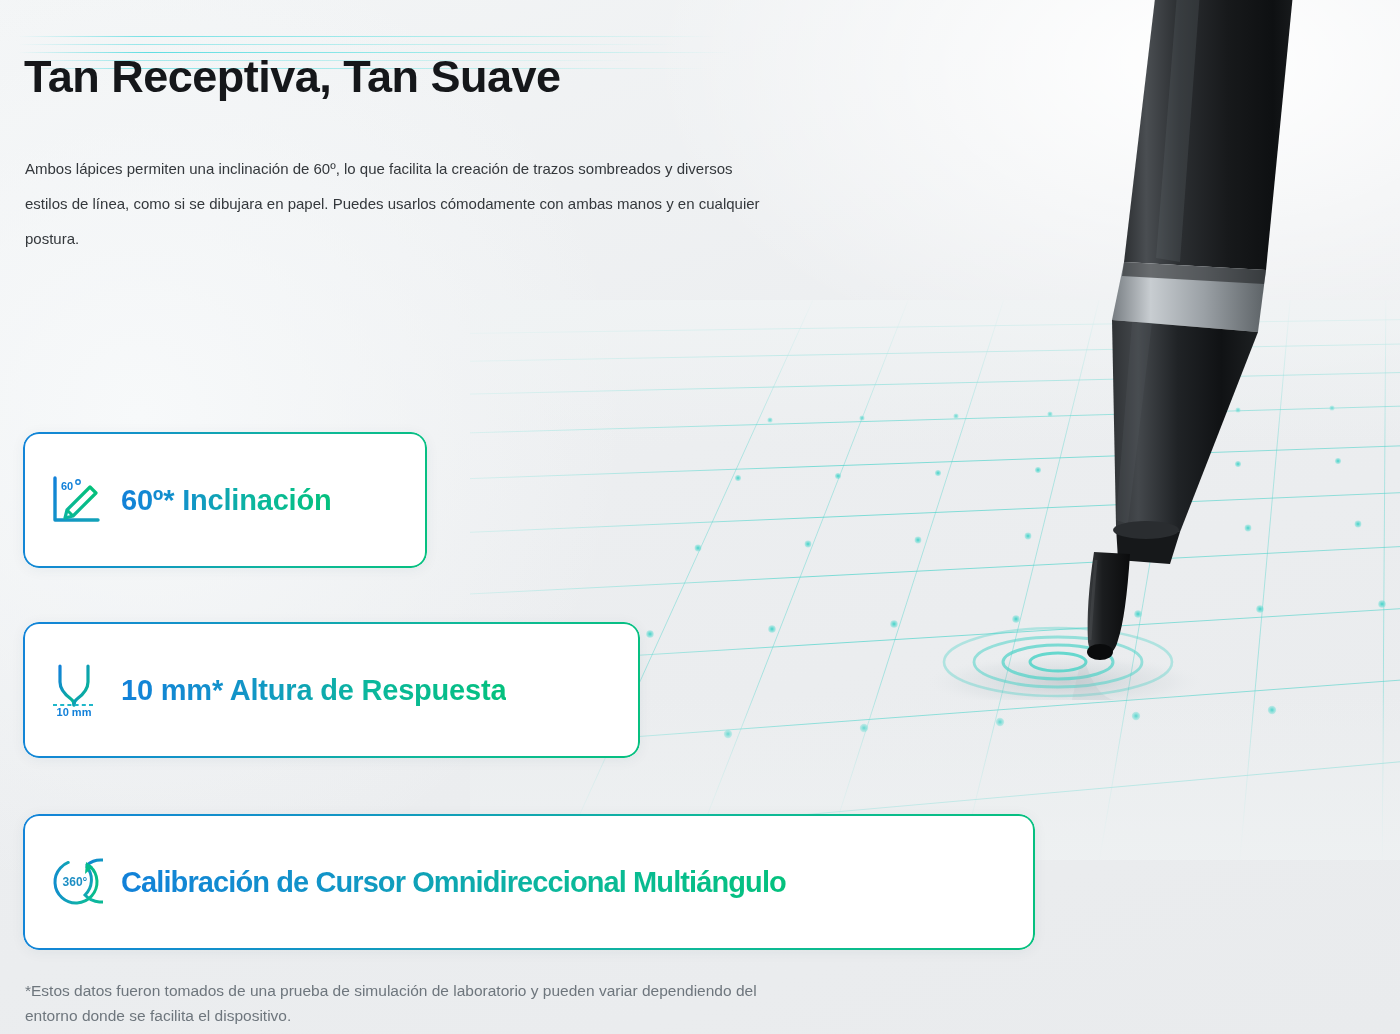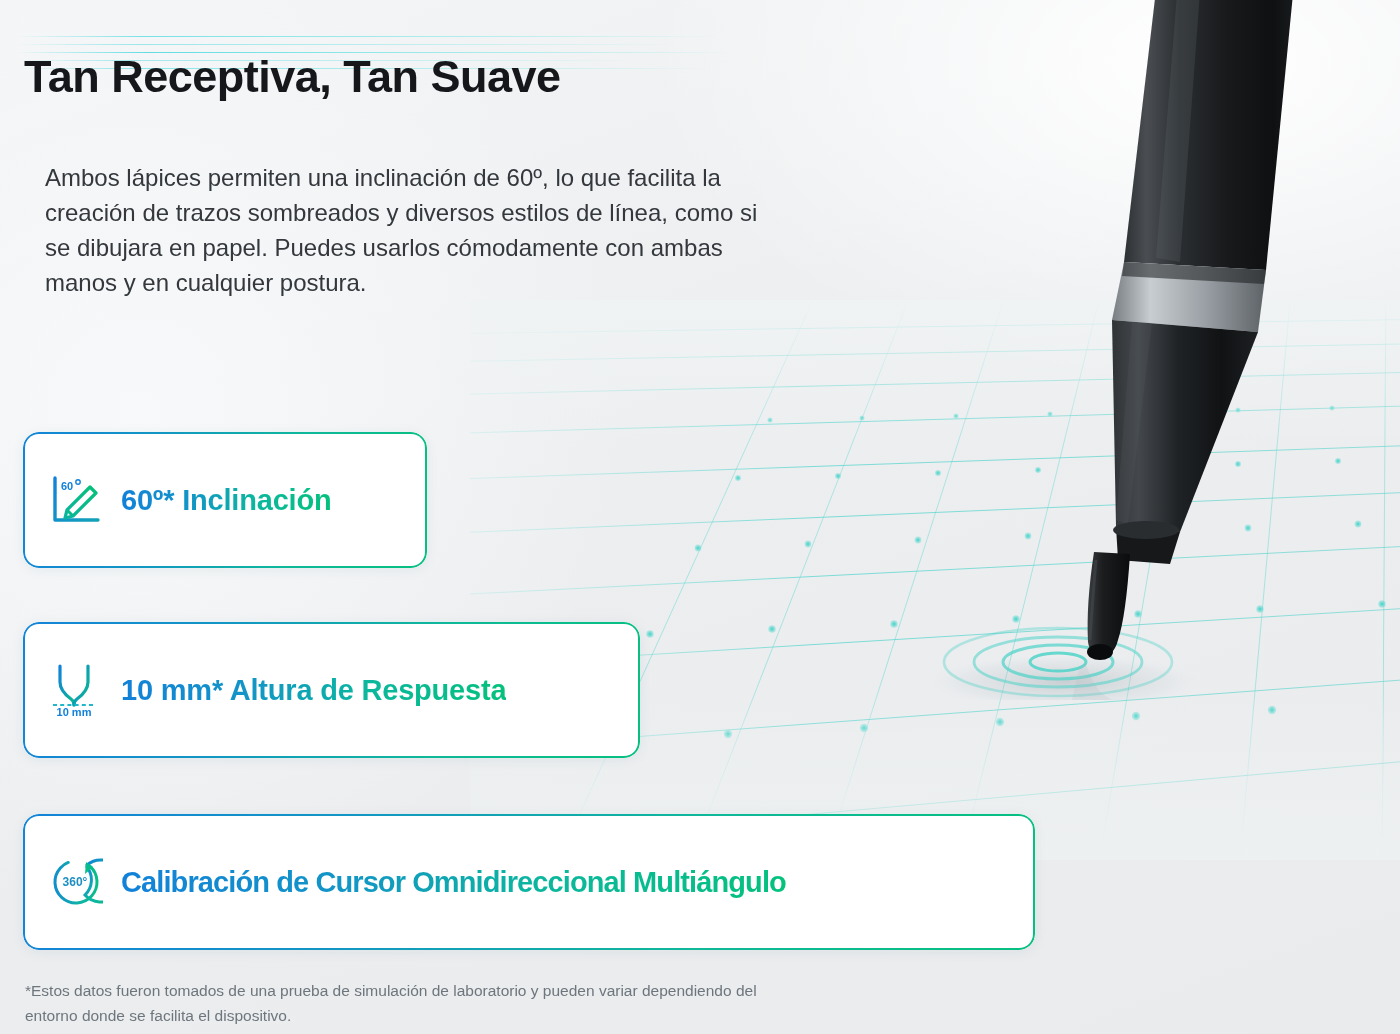--- a/index.html
+++ b/index.html
@@ -48,23 +48,22 @@
 
   
   .headline{
     position:absolute;left:24px;top:18px;
     font-size:45px;line-height:58px;font-weight:bold;
     color:#15171a;letter-spacing:-.5px;white-space:nowrap;
     z-index:4;
   }
   .lede{
     position:absolute;left:25px;top:136px;width:742px;
-    font-size:24px;line-height:35px;color:#34383c;
+    font-size:15px;line-height:35px;color:#34383c;
     z-index:4;
-    margin-left:20px;
   }
 
   
   .card{
     position:absolute;
     background:#ffffff;
     border-radius:16px;
     display:flex;align-items:center;
     box-sizing:border-box;
     z-index:5;

